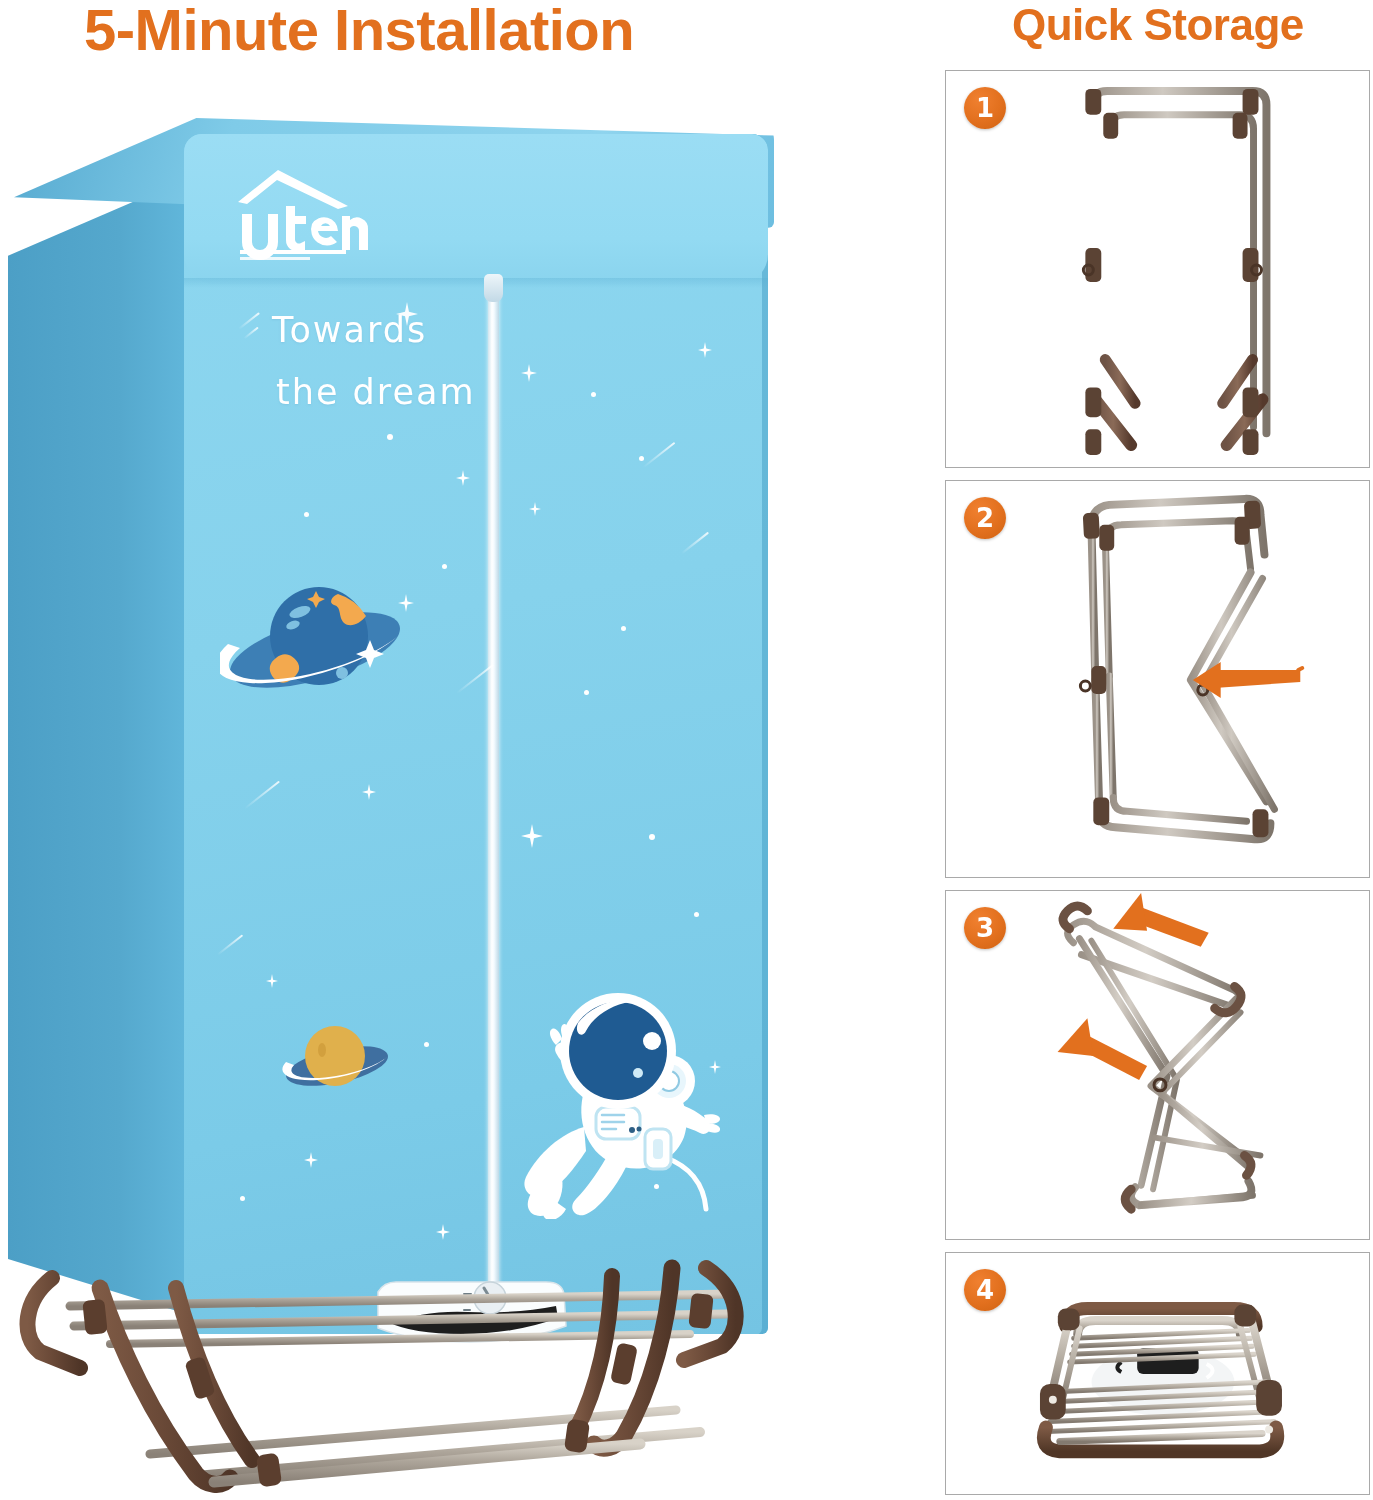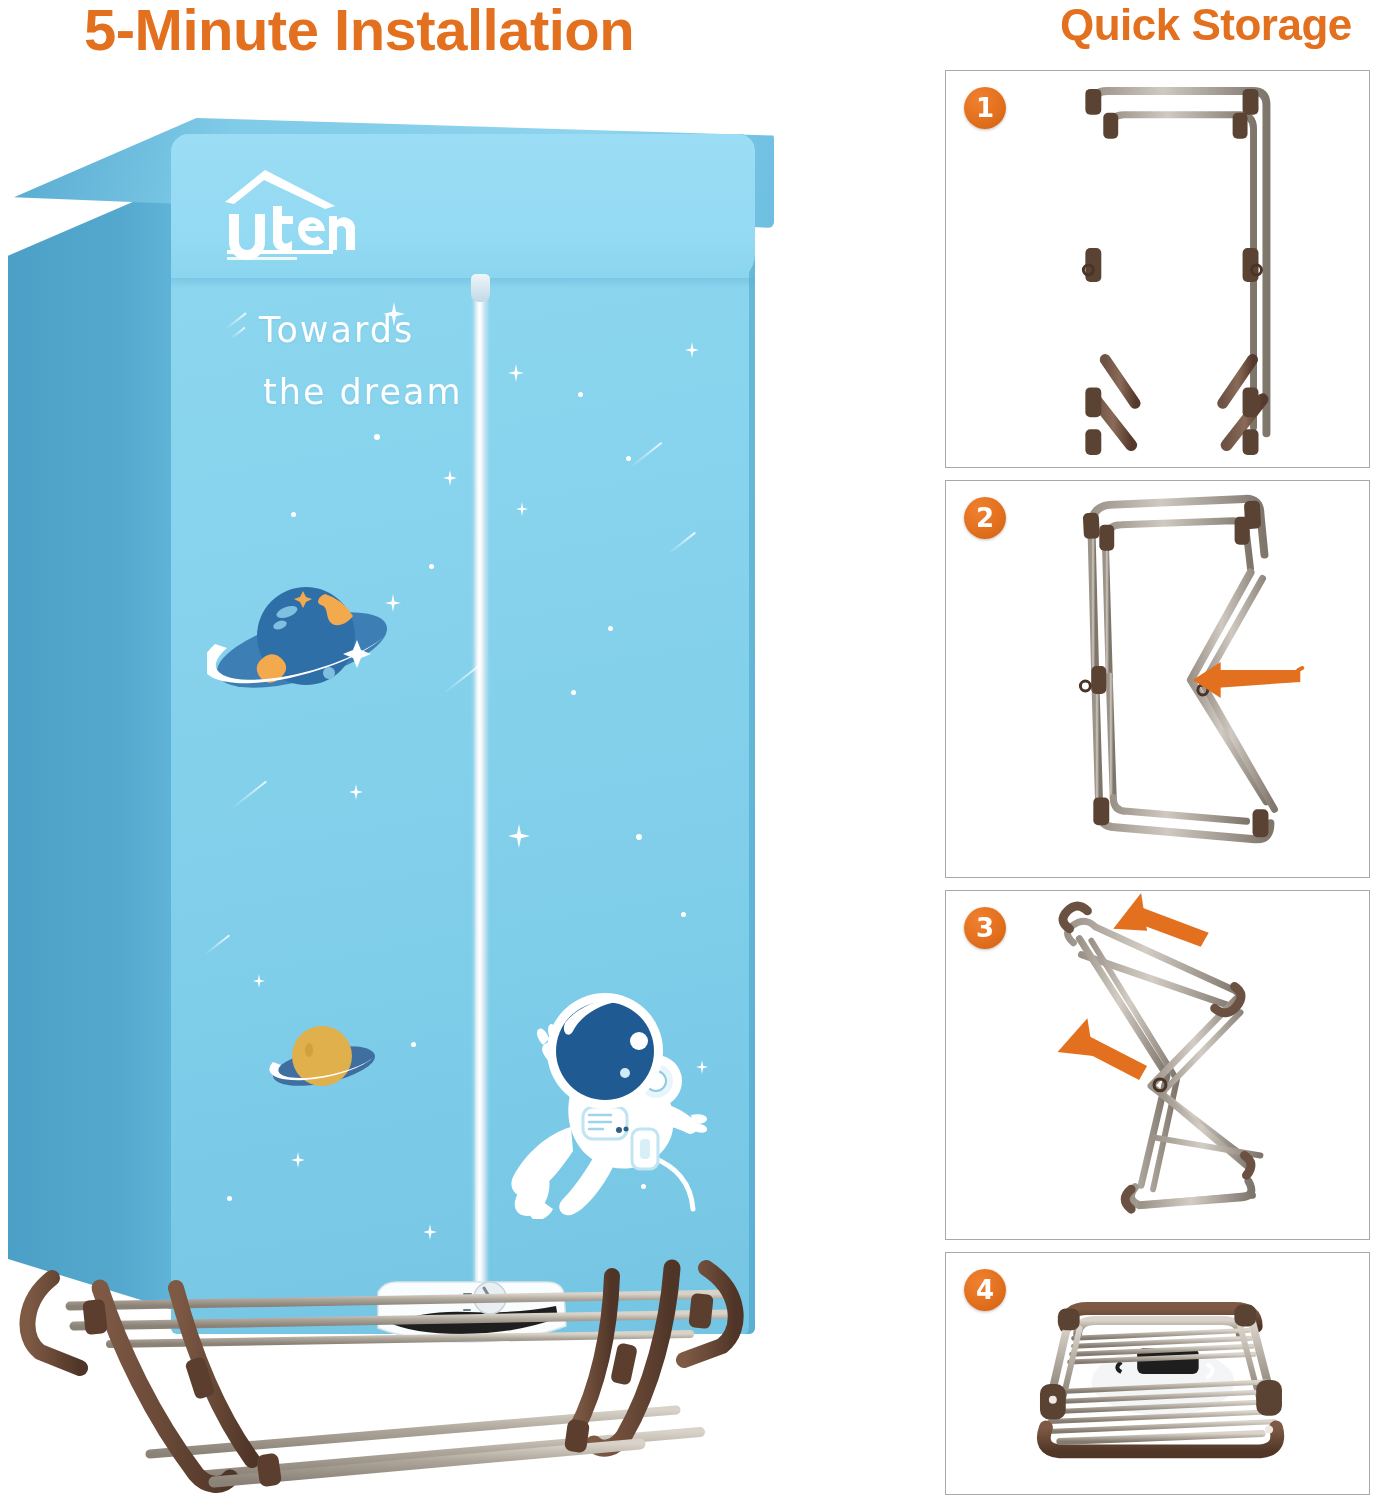--- a/index.html
+++ b/index.html
@@ -5,21 +5,21 @@
   html,body{margin:0;padding:0;background:#ffffff;}
   body{width:1373px;height:1500px;position:relative;overflow:hidden;
        font-family:"Liberation Sans",sans-serif;}
 
   
   .title{
     position:absolute;font-weight:bold;color:#E2701E;
     letter-spacing:-0.5px;white-space:nowrap;
   }
   #left-title{left:84px;top:-4px;font-size:58px;}
-  #right-title{left:1060px;top:0px;font-size:44px;}
+  #right-title{left:1012px;top:0px;font-size:44px;}
 
   
   #product-stage{position:absolute;left:0;top:80px;width:820px;height:1420px;}
 
   
   #dryer{position:absolute;left:8px;top:18px;width:760px;height:1230px;}
 
   
   .side-panel{
     position:absolute;left:0;top:78px;width:185px;height:1140px;
@@ -29,21 +29,21 @@
   }
   
   .lid-top{
     position:absolute;left:6px;top:20px;width:760px;height:110px;
     background:linear-gradient(105deg,#57AAD0 0%,#7FCBE8 28%,#8FD4EE 75%,#6DBEE0 100%);
     border-radius:22px 22px 6px 6px;
     clip-path:polygon(24% 0,100% 16%,100% 100%,0 72%);
   }
   
   .front-face{
-    position:absolute;left:163px;top:36px;width:584px;height:1200px;
+    position:absolute;left:176px;top:36px;width:584px;height:1200px;
     background:linear-gradient(170deg,#8ED7F0 0%,#86D2EC 40%,#7BCBE8 78%,#74C4E3 100%);
     border-radius:18px 16px 6px 6px;
     box-shadow:inset -7px 0 0 -1px rgba(60,150,190,.45);
     overflow:hidden;
   }
   
   .logo-band{
     position:absolute;left:0;top:0;width:100%;height:150px;
     background:linear-gradient(180deg,#9BDDF4 0%,#93DAF2 70%,#8AD4EE 100%);
     border-radius:16px 16px 30px 30px;

